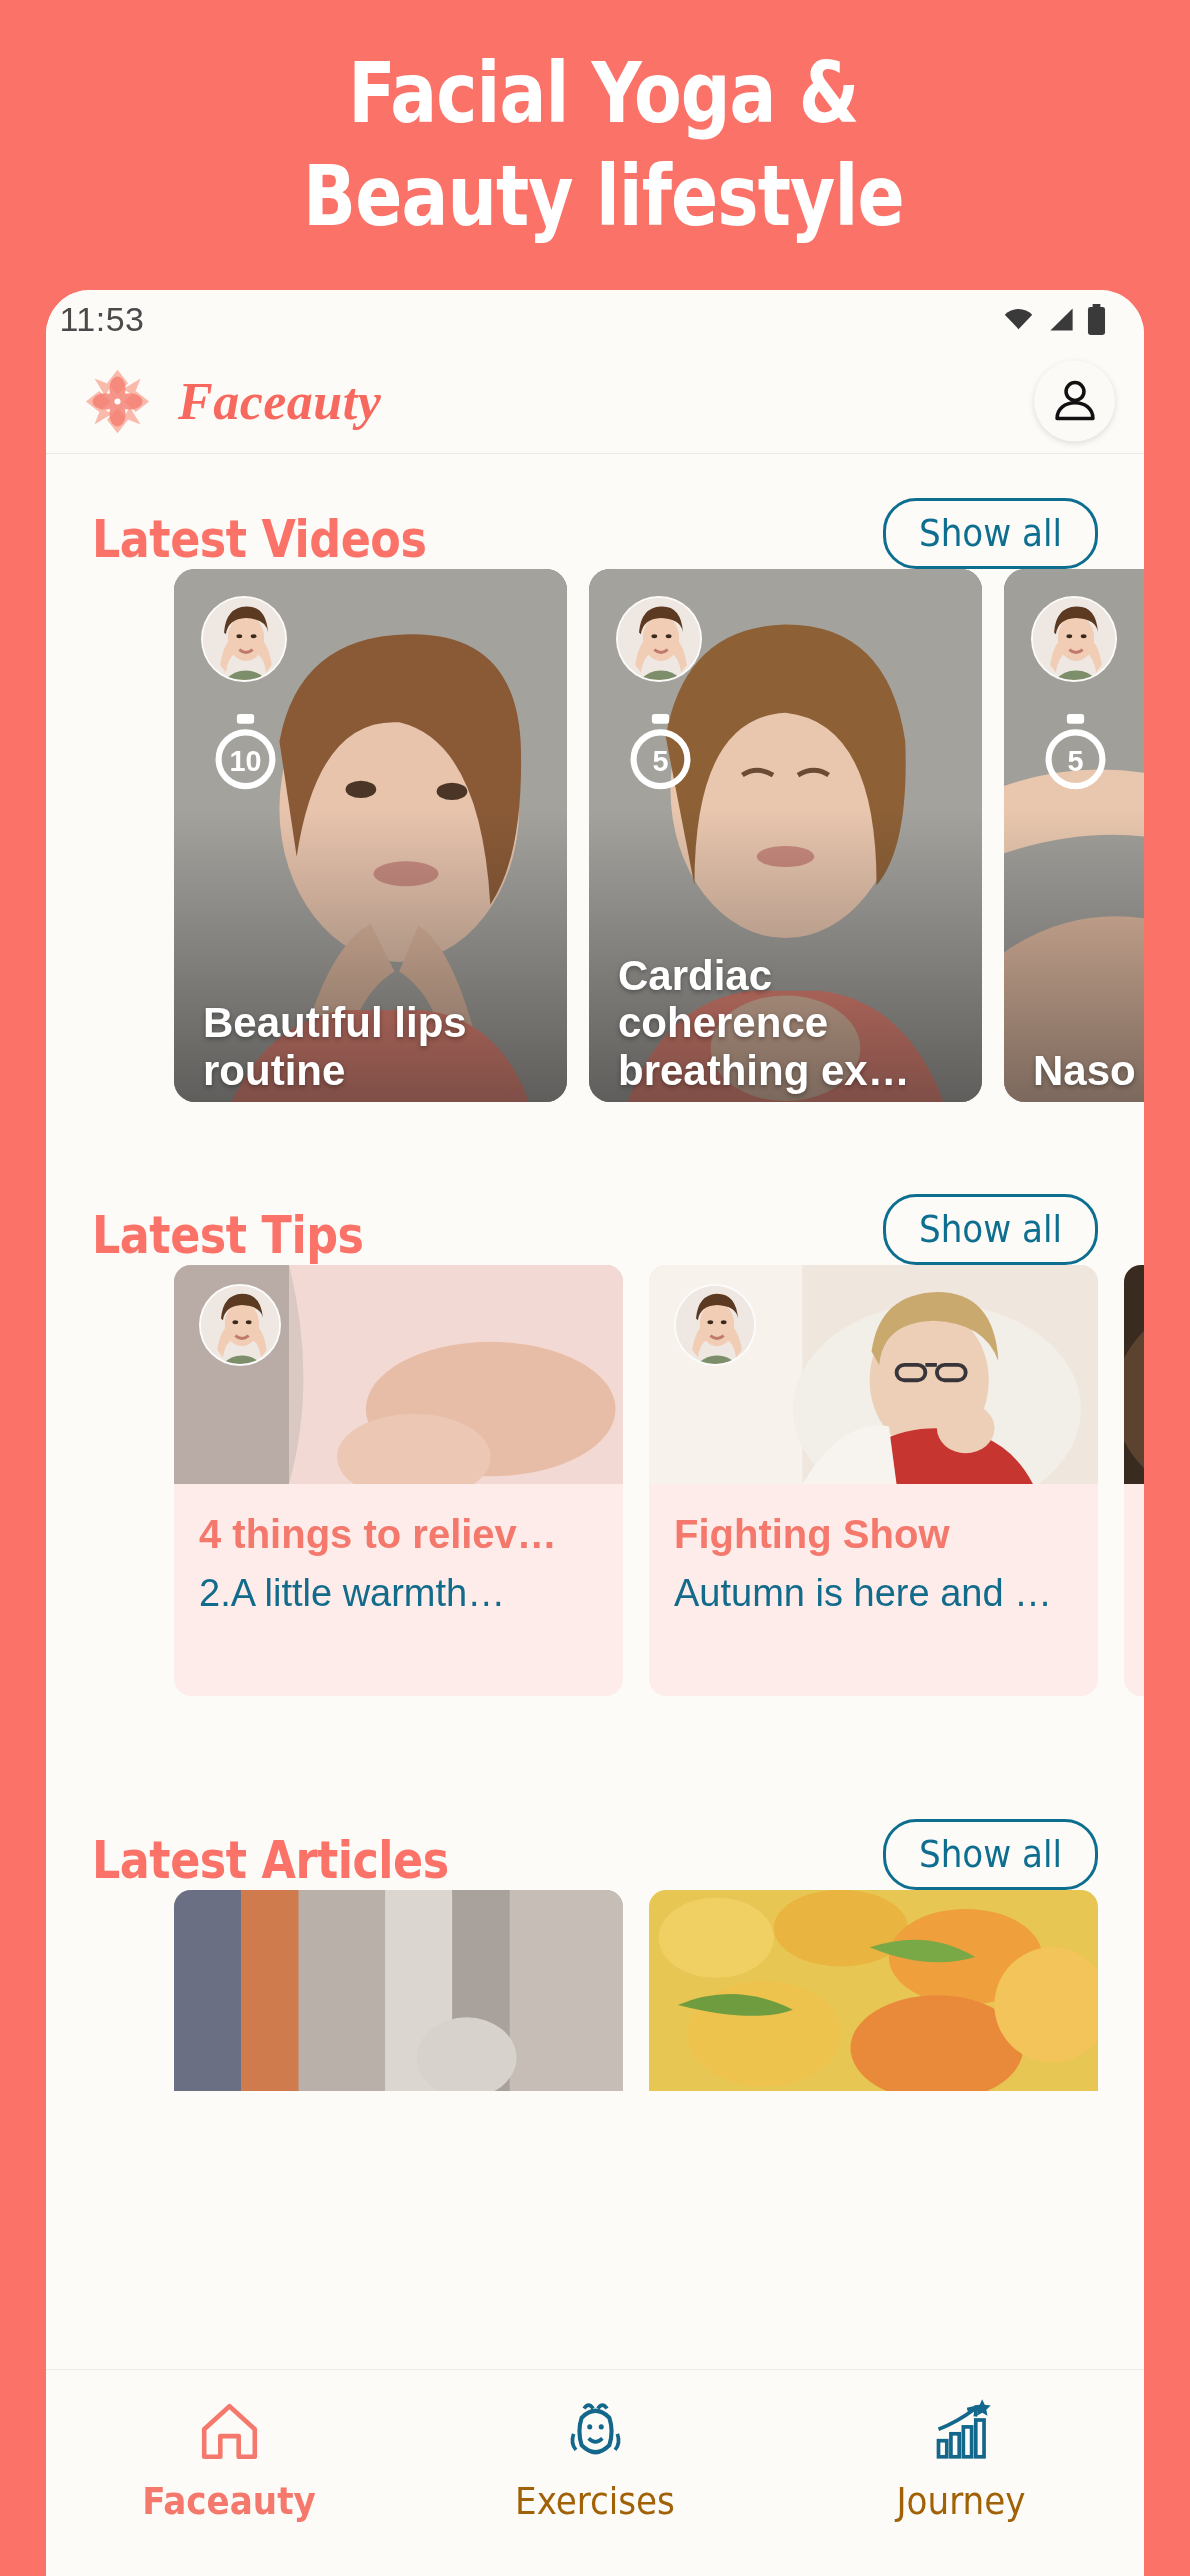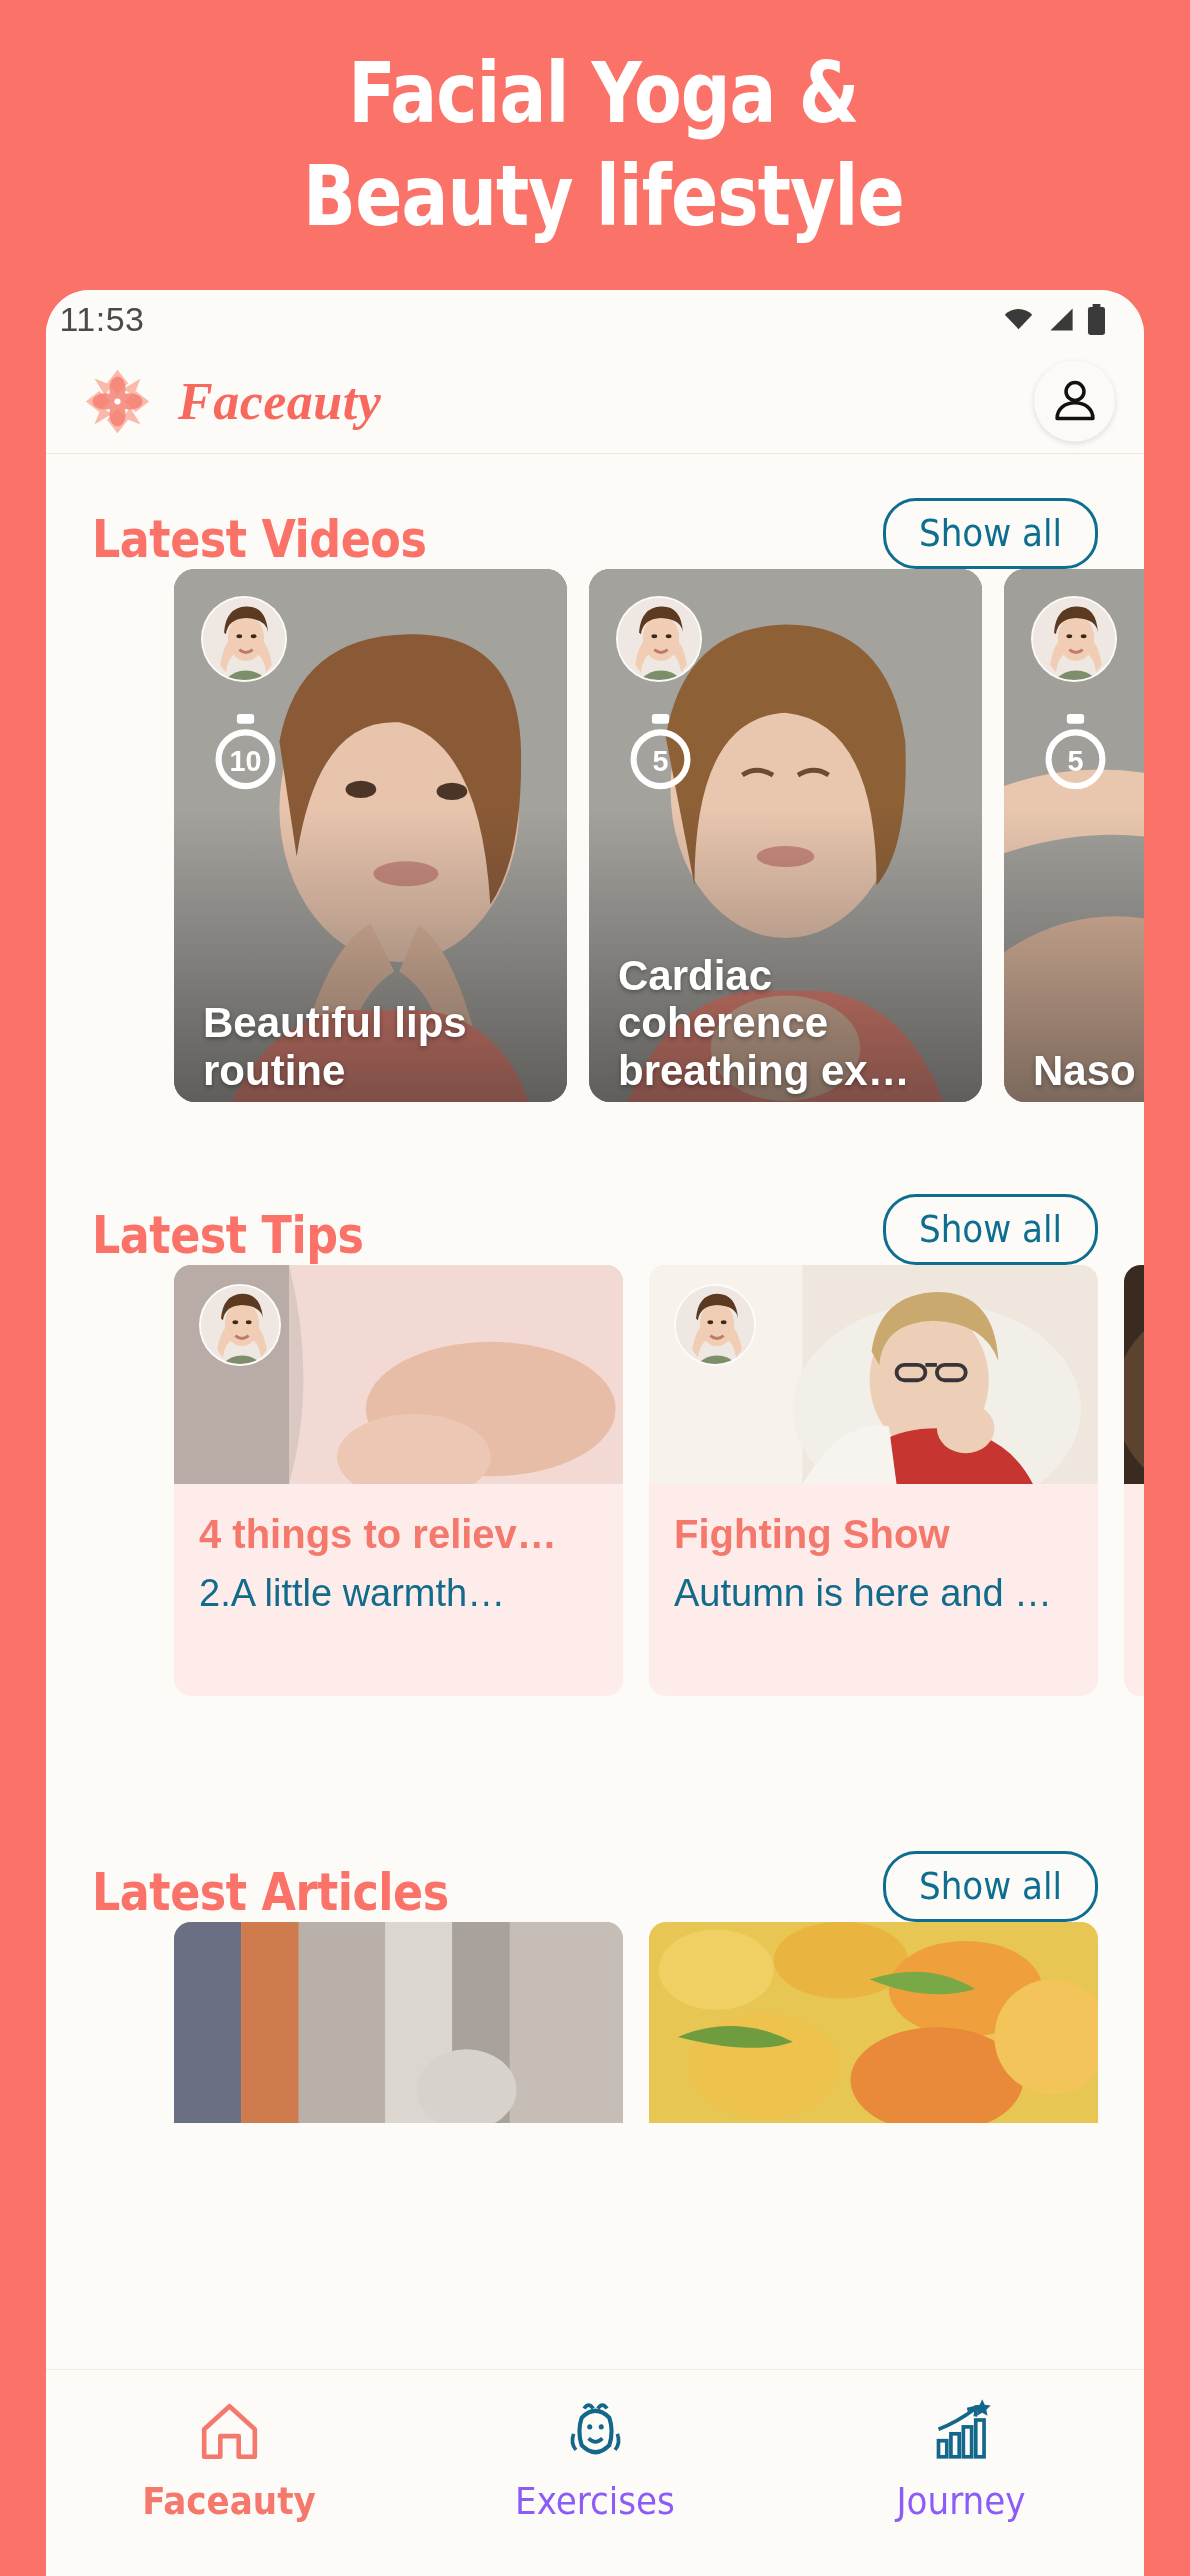--- a/index.html
+++ b/index.html
@@ -169,21 +169,21 @@
   }
   .nav-item {
     width:249px;
     display:flex; flex-direction:column; align-items:center; gap:13.4px;
   }
   .nav-label {
     font-family:"Liberation Sans Narrow","DejaVu Sans Condensed","Liberation Sans", sans-serif;
     font-size:38px; letter-spacing:0px;
   }
   .nav-item.active .nav-label { color:#F4786C; font-weight:700; }
-  .nav-item.idle .nav-label { color:#8b5cf6; }
+  .nav-item.idle .nav-label { color:#a16207; }
 </style>
 </head>
 <body>
 
 <div class="promo">
   <div class="promo-line">Facial Yoga &amp;</div>
   <div class="promo-line">Beauty lifestyle</div>
 </div>
 
 <div class="phone">
@@ -428,21 +428,21 @@
         
       </div>
       <div class="tip-body">
         <div class="tip-title"></div>
         <div class="tip-sub"></div>
       </div>
     </div>
 
   </div>
 
-  <div class="section-head" style="height:194px;margin-top:32px;">
+  <div class="section-head" style="height:194px;">
     <div class="section-title">Latest Articles</div>
     <button class="show-all">Show all</button>
   </div>
 
   <div class="articles-row">
     <div class="article-card">
       <svg width="449" height="201" viewBox="0 0 468 210" preserveAspectRatio="xMidYMid slice">
         <rect width="468" height="210" fill="#b8b2ae"></rect>
         <rect x="0" y="0" width="70" height="210" fill="#6b6f83"></rect>
         <rect x="70" y="0" width="60" height="210" fill="#cf7b4e"></rect>

